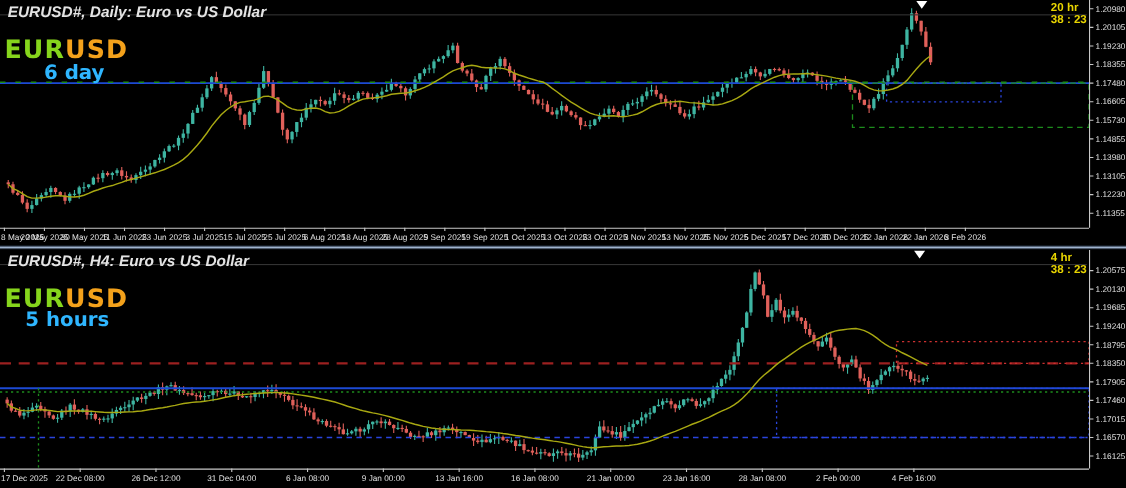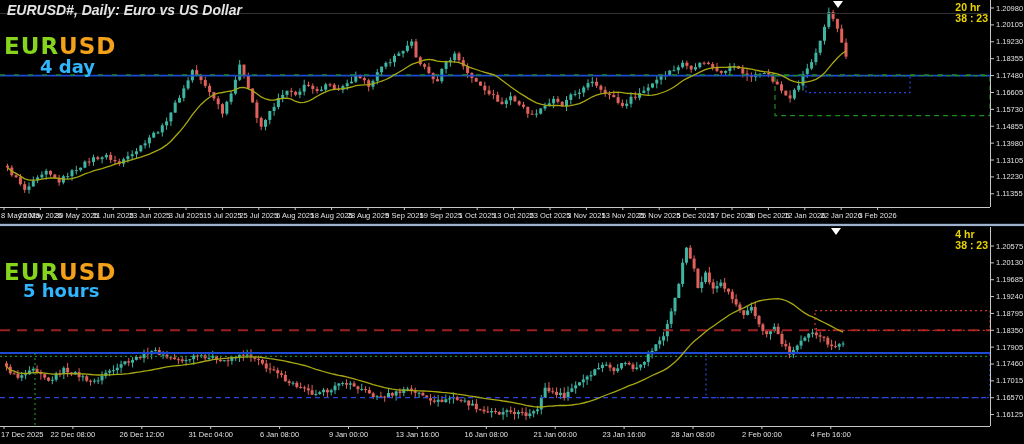--- a/index.html
+++ b/index.html
@@ -517,21 +517,21 @@
         <line x1="804.8" y1="207" x2="804.8" y2="210" stroke="#c8c8c8" stroke-width="1"></line>
         <text x="804.8" y="218" fill="#e0e0e0" font-size="7.5" text-anchor="middle">12 Jan 2026</text>
         <line x1="841.1999999999999" y1="207" x2="841.1999999999999" y2="210" stroke="#c8c8c8" stroke-width="1"></line>
         <text x="841.1999999999999" y="218" fill="#e0e0e0" font-size="7.5" text-anchor="middle">22 Jan 2026</text>
         <line x1="877.5999999999999" y1="207" x2="877.5999999999999" y2="210" stroke="#c8c8c8" stroke-width="1"></line>
         <text x="877.5999999999999" y="218" fill="#e0e0e0" font-size="7.5" text-anchor="middle">3 Feb 2026</text>
       </g>
     </svg>
   <div class="titlebar">EURUSD#, Daily:  Euro vs US Dollar</div>
   <div class="watermark-sym"><span class="g">EUR</span><span class="o">USD</span></div>
-  <div class="watermark-tf">4 day</div>
+  <div class="watermark-tf">6 day</div>
   <div class="timer">
     <div>20 hr</div>
     <div>38 : 23</div>
   </div>
 </div>
 
 <div class="separator"></div>
 
 <div class="panel" id="panel-h4">
   <svg id="svg-h4" width="1024" height="217">
@@ -1043,19 +1043,20 @@
         <line x1="624.1" y1="199" x2="624.1" y2="202" stroke="#c8c8c8" stroke-width="1"></line>
         <text x="624.1" y="210" fill="#e0e0e0" font-size="7.5" text-anchor="middle">23 Jan 16:00</text>
         <line x1="693" y1="199" x2="693" y2="202" stroke="#c8c8c8" stroke-width="1"></line>
         <text x="693" y="210" fill="#e0e0e0" font-size="7.5" text-anchor="middle">28 Jan 08:00</text>
         <line x1="761.9000000000001" y1="199" x2="761.9000000000001" y2="202" stroke="#c8c8c8" stroke-width="1"></line>
         <text x="761.9000000000001" y="210" fill="#e0e0e0" font-size="7.5" text-anchor="middle">2 Feb 00:00</text>
         <line x1="830.8000000000001" y1="199" x2="830.8000000000001" y2="202" stroke="#c8c8c8" stroke-width="1"></line>
         <text x="830.8000000000001" y="210" fill="#e0e0e0" font-size="7.5" text-anchor="middle">4 Feb 16:00</text>
       </g>
     </svg>
+  <div class="titlebar">EURUSD#, H4:  Euro vs US Dollar</div>
   <div class="watermark-sym"><span class="g">EUR</span><span class="o">USD</span></div>
   <div class="watermark-tf">5 hours</div>
   <div class="timer">
     <div>4 hr</div>
     <div>38 : 23</div>
   </div>
 </div>
 
 </body></html>

